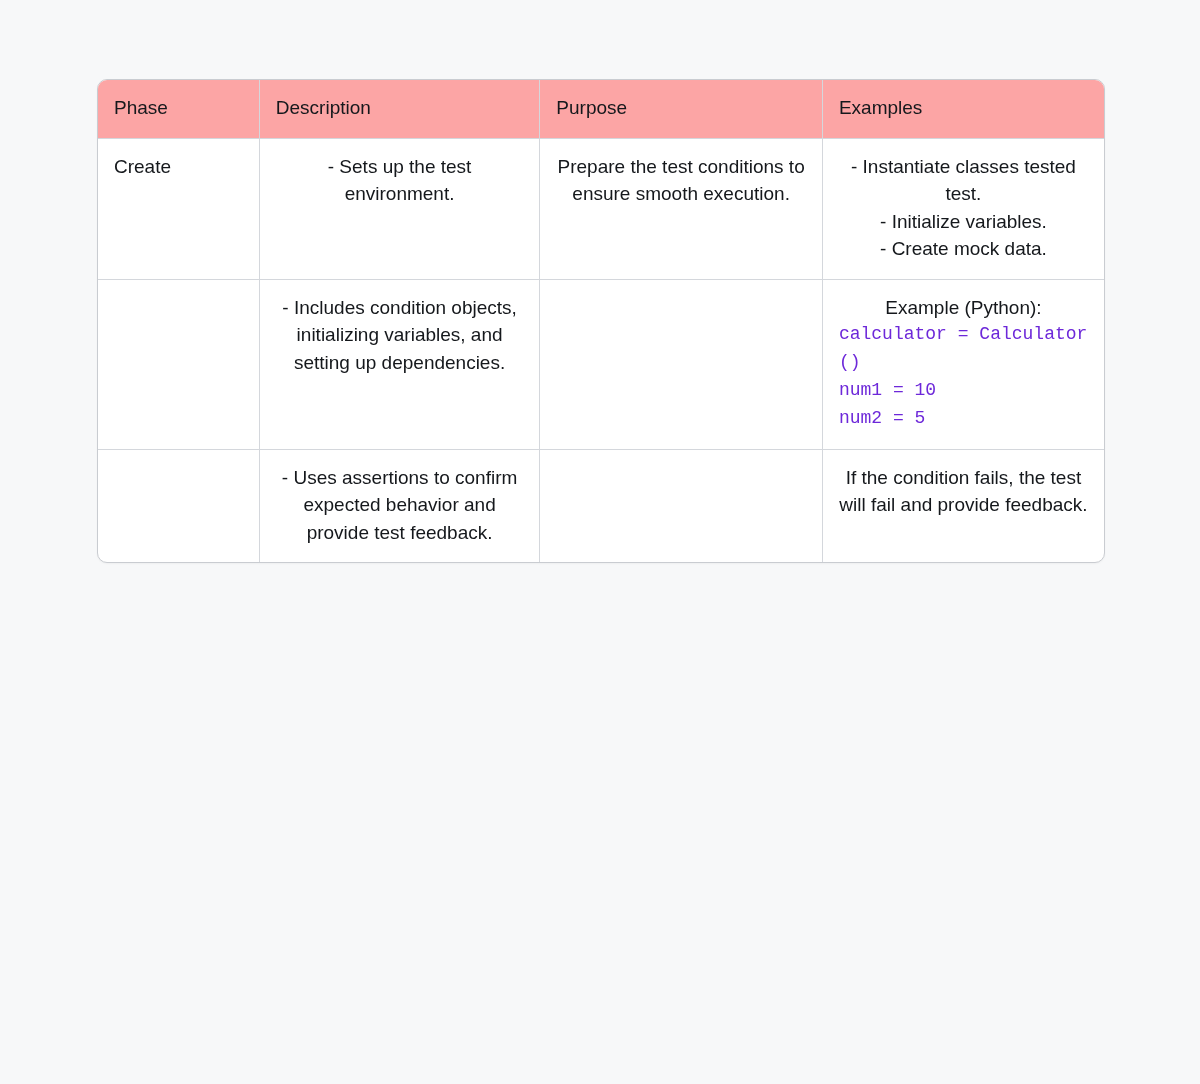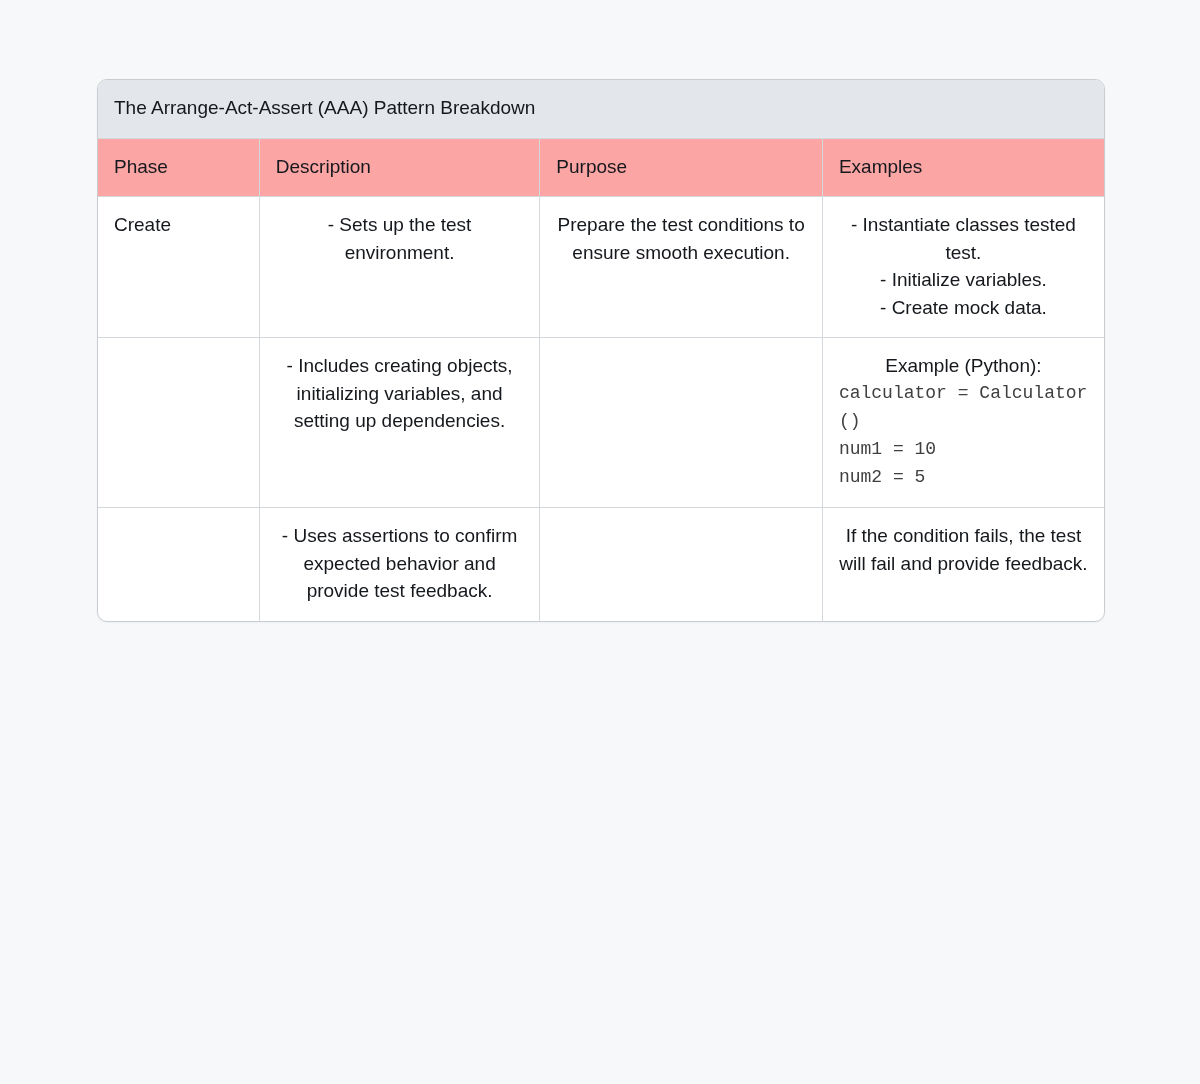--- a/index.html
+++ b/index.html
@@ -71,21 +71,21 @@
     font-size: 20px;
   }
   .col-phase { width: 161px; }
   .col-desc  { width: 280px; }
   .col-purp  { width: 282px; }
   .col-ex    { width: 281px; }
 
   .line { display: block; text-align: center; }
   .code {
     font-family: "Liberation Mono", "DejaVu Sans Mono", monospace;
-    color: #404040;
+    color: #6d28d9;
     font-size: 18px;
     line-height: 1.55;
     display: block;
     word-break: break-all;
     white-space: pre-wrap;
   }
   .cellpad-tall { padding-bottom: 24px; }
 </style>
 </head>
 <body>
@@ -93,23 +93,20 @@
 <div class="page">
   <div class="table-card">
     <table class="aaa">
       <colgroup>
         <col class="col-phase">
         <col class="col-desc">
         <col class="col-purp">
         <col class="col-ex">
       </colgroup>
       <tbody>
-        <tr class="title-row">
-          <th colspan="4">The Arrange-Act-Assert (AAA) Pattern Breakdown</th>
-        </tr>
         <tr class="header-row">
           <th>Phase</th>
           <th>Description</th>
           <th>Purpose</th>
           <th>Examples</th>
         </tr>
 
         <tr>
           <td class="phase-cell">Create</td>
           <td>
@@ -121,21 +118,21 @@
           <td class="cellpad-tall">
             <span class="line">- Instantiate classes tested test.</span>
             <span class="line">- Initialize variables.</span>
             <span class="line">- Create mock data.</span>
           </td>
         </tr>
 
         <tr>
           <td class="phase-cell"></td>
           <td>
-            <span class="line">- Includes creating objects, initializing variables, and setting up dependencies.</span>
+            <span class="line">- Includes condition objects, initializing variables, and setting up dependencies.</span>
           </td>
           <td></td>
           <td>
             <span class="line">Example (Python):</span>
             <code class="code">calculator = Calculator()
 num1 = 10
 num2 = 5</code>
           </td>
         </tr>
 

